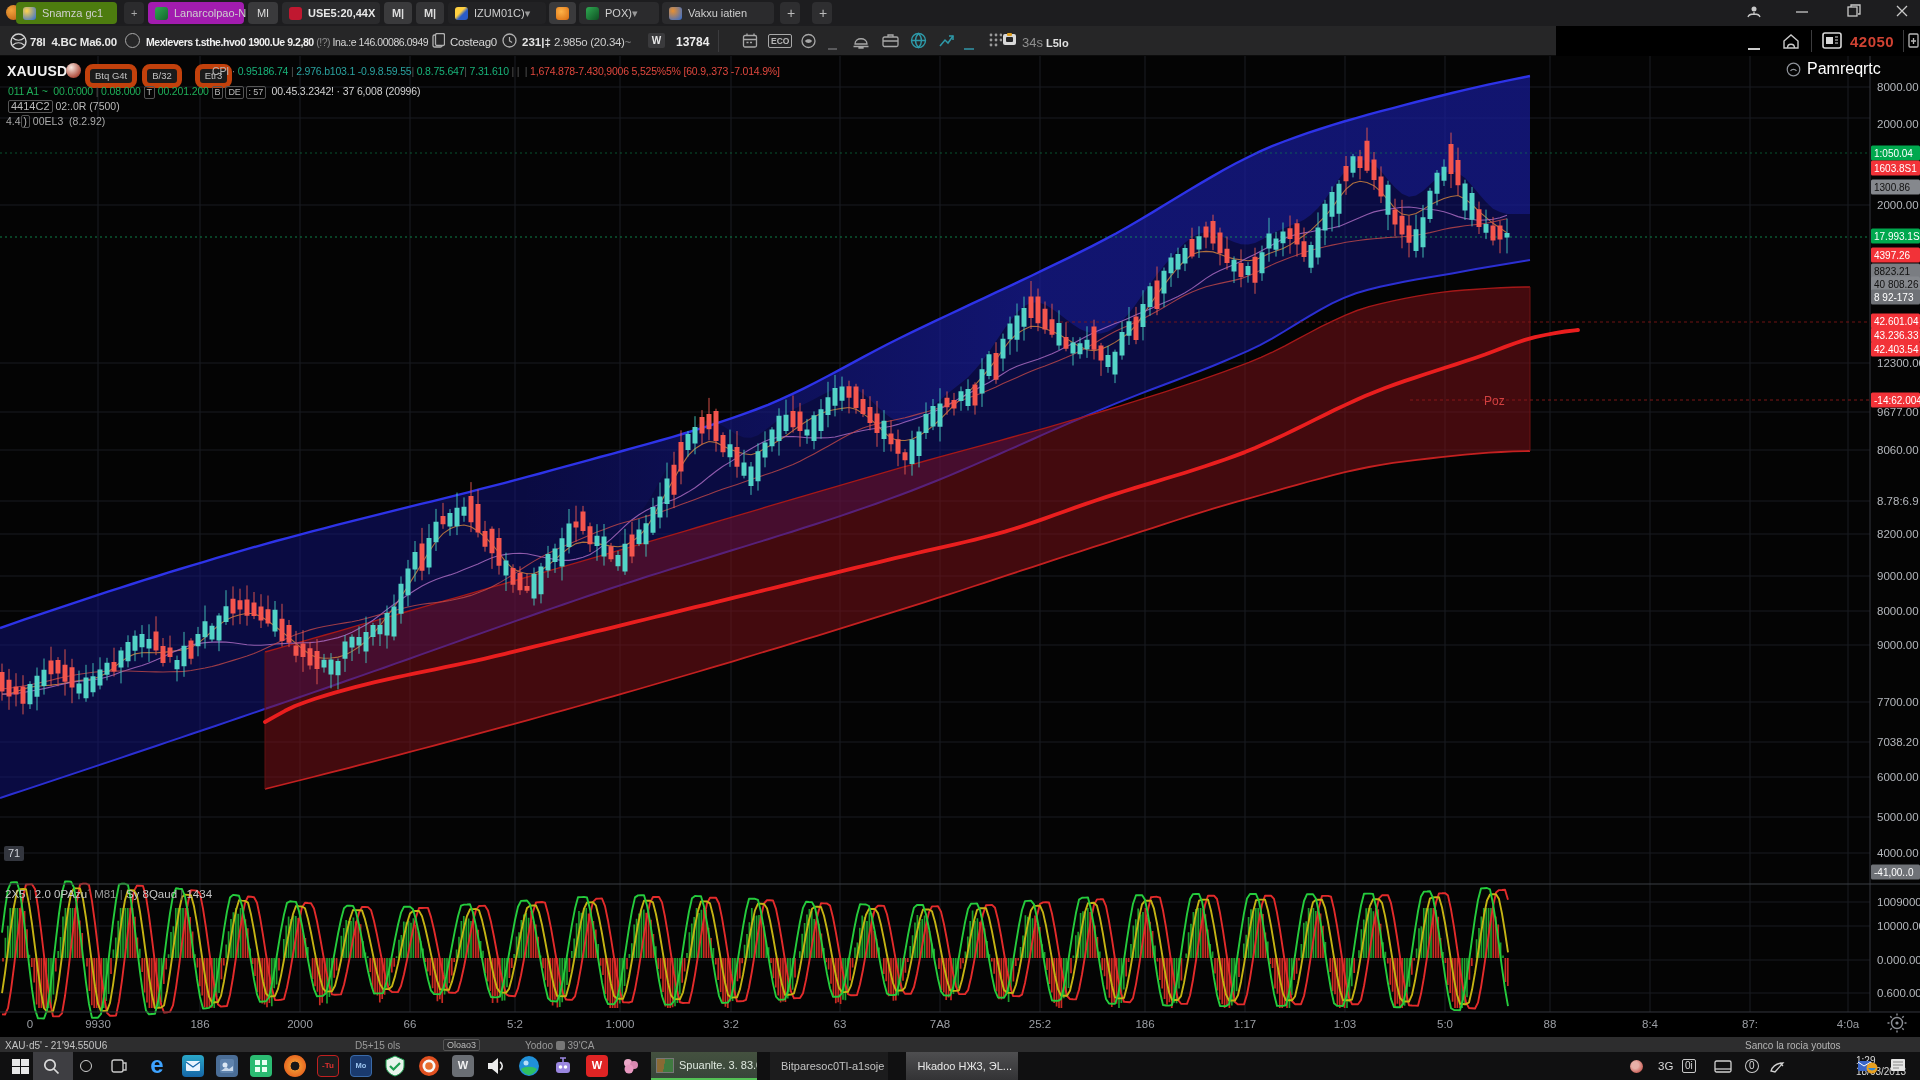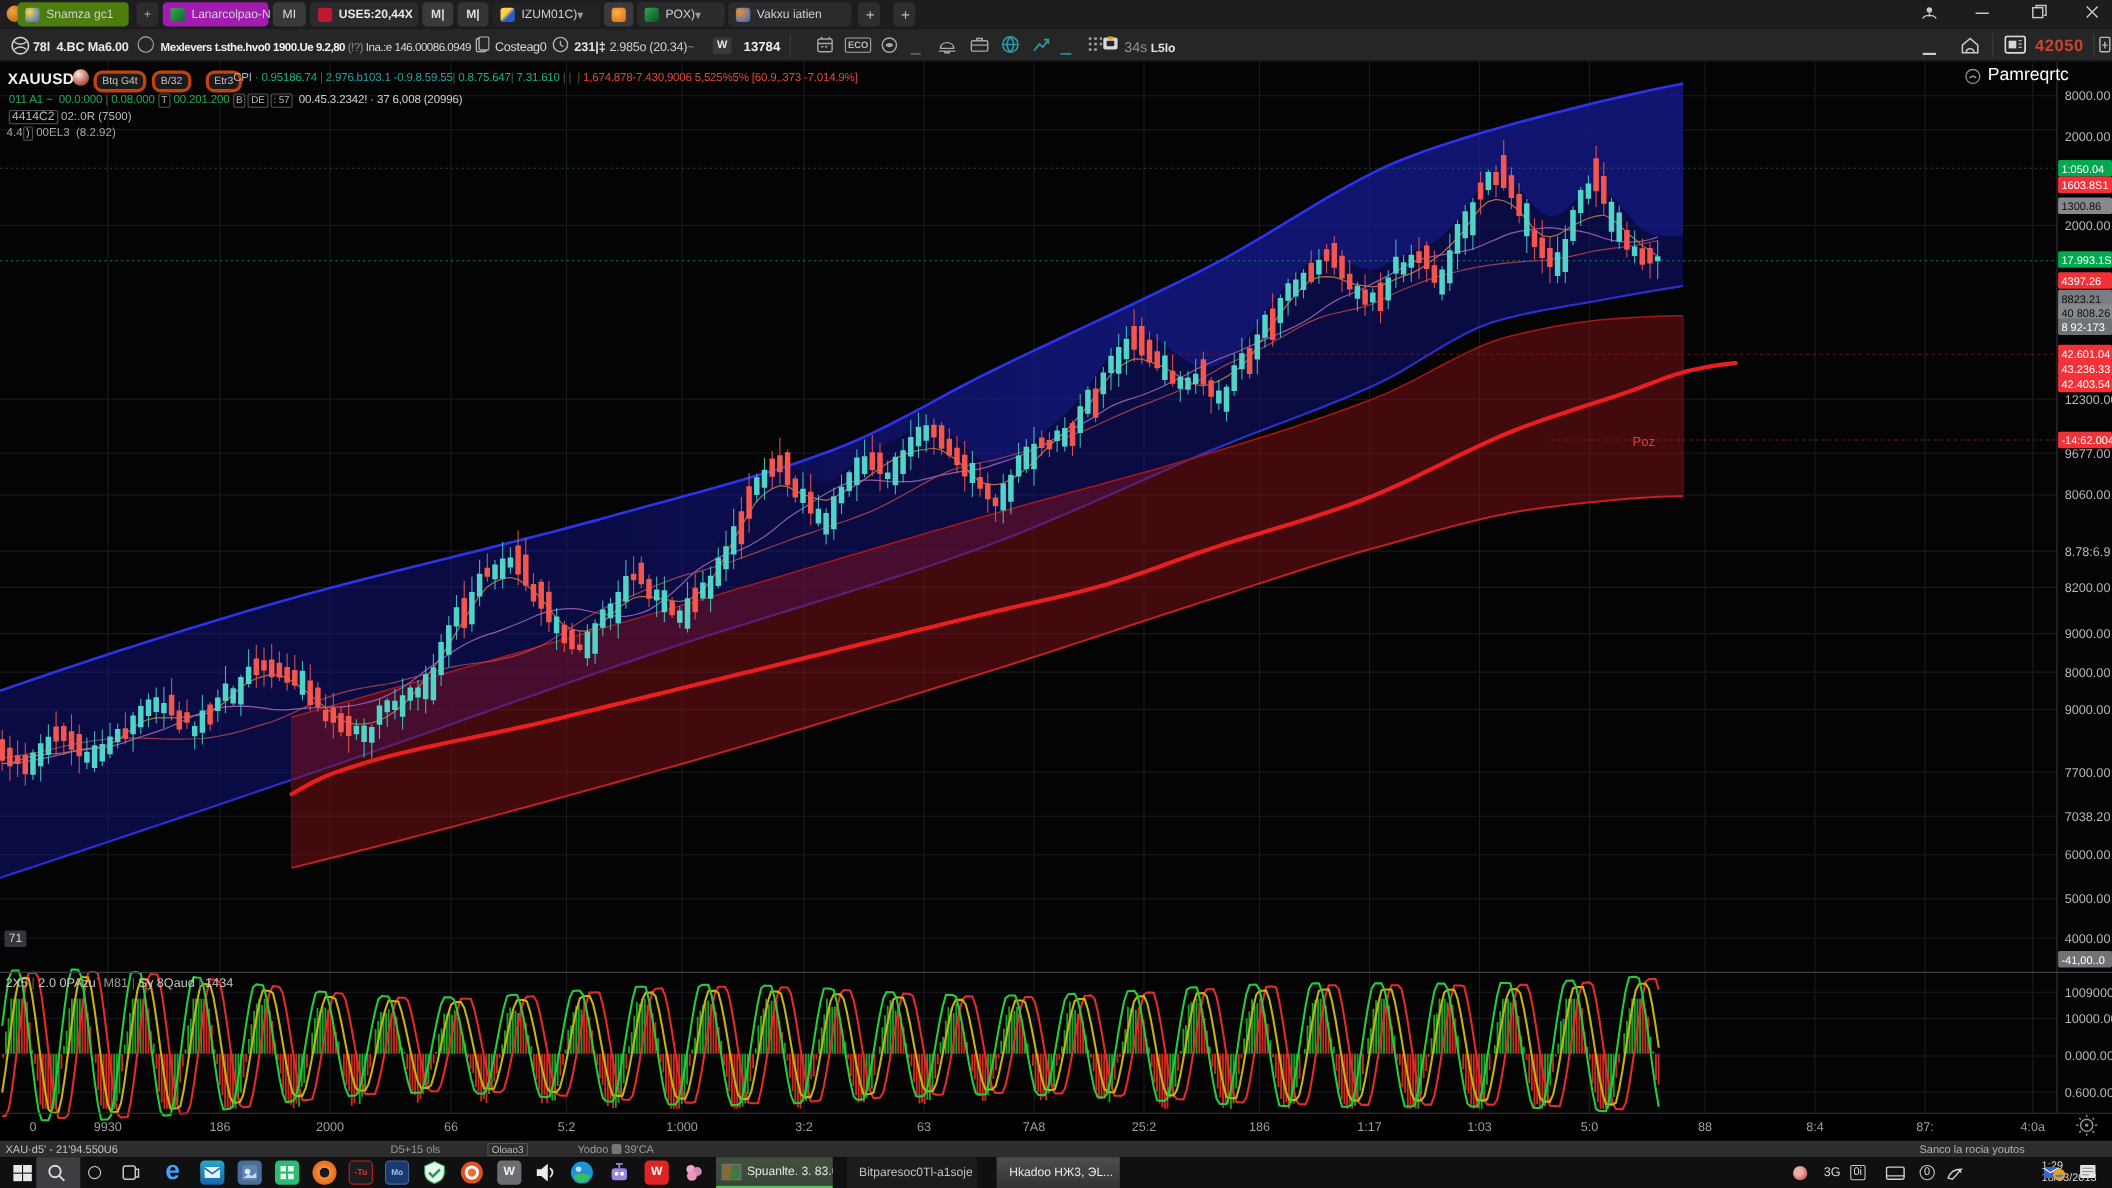--- a/index.html
+++ b/index.html
@@ -1,22 +1,22 @@
 <!DOCTYPE html>
 <html><head><meta charset="utf-8"><title>chart</title><style>
 *{margin:0;padding:0;box-sizing:border-box}
 html,body{width:1920px;height:1080px;overflow:hidden;background:#000;font-family:"Liberation Sans",sans-serif}
 .abs{position:absolute}
 .row{display:flex;align-items:center}
 .tabbar{position:absolute;left:0;top:0;width:1920px;height:26px;background:#1d1d1f}
 .tab{position:absolute;top:2px;height:22px;border-radius:4px;display:flex;align-items:center;padding:0 7px;color:#cfcfcf;font-size:11px;white-space:nowrap}
 .fav{width:13px;height:13px;border-radius:3px;margin-right:6px;flex:0 0 auto}
-.toolbar{position:absolute;left:0;top:26px;width:1920px;height:30px;background:#262627;border-bottom:1px solid #0c0c0c;color:#c9c9c9;font-size:12px}
+.toolbar{position:absolute;left:0;top:26px;width:1556px;height:30px;background:#262627;border-bottom:1px solid #0c0c0c;color:#c9c9c9;font-size:12px}
 .legend{position:absolute;color:#888;font-size:12px;white-space:nowrap}
-.pill{display:inline-block;border:3px solid #c2410c;border-radius:8px;background:#1b1b1b;color:#c2c2c2;padding:0 5px;font-size:9.5px;line-height:14px;margin-right:5px}
+.pill{display:inline-block;border:5px solid #c2410c;border-radius:8px;background:#1b1b1b;color:#c2c2c2;padding:0 5px;font-size:9.5px;line-height:14px;margin-right:5px}
 .bx{display:inline-block;border:1px solid #555;border-radius:2px;color:#bbb;padding:0 2px;font-size:9px;line-height:11px}
 .statusbar{position:absolute;left:0;top:1037px;width:1920px;height:15px;background:#2d2d2e}
 .sbt{position:absolute;font-size:10px;color:#b9b9b9;line-height:12px}
 .taskbar{position:absolute;left:0;top:1052px;width:1920px;height:28px;background:#101011}
 .tk{position:absolute;top:1055px;width:22px;height:22px;border-radius:4px}
 .winbtn{position:absolute;top:1052px;height:28px;display:flex;align-items:center;padding:0 6px;font-size:11px;white-space:nowrap;overflow:hidden}
 .tray{position:absolute;color:#d8d8d8;font-size:11px;white-space:nowrap}
 </style></head>
 <body>
 <svg width="1920" height="1080" viewBox="0 0 1920 1080" style="position:absolute;left:0;top:0" font-family="Liberation Sans, sans-serif">

